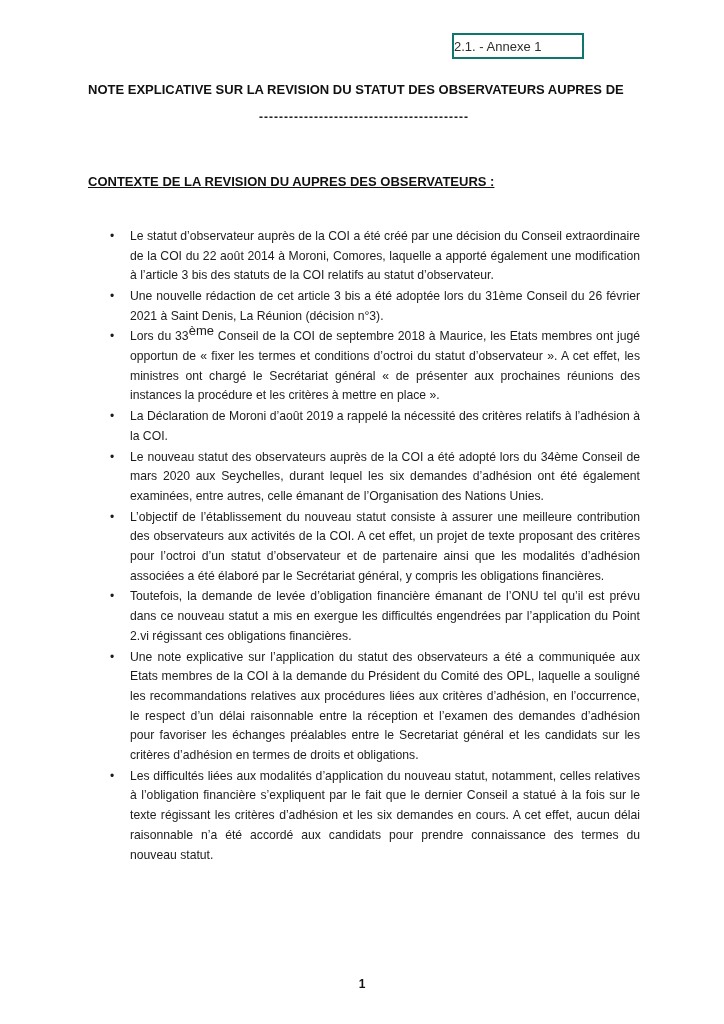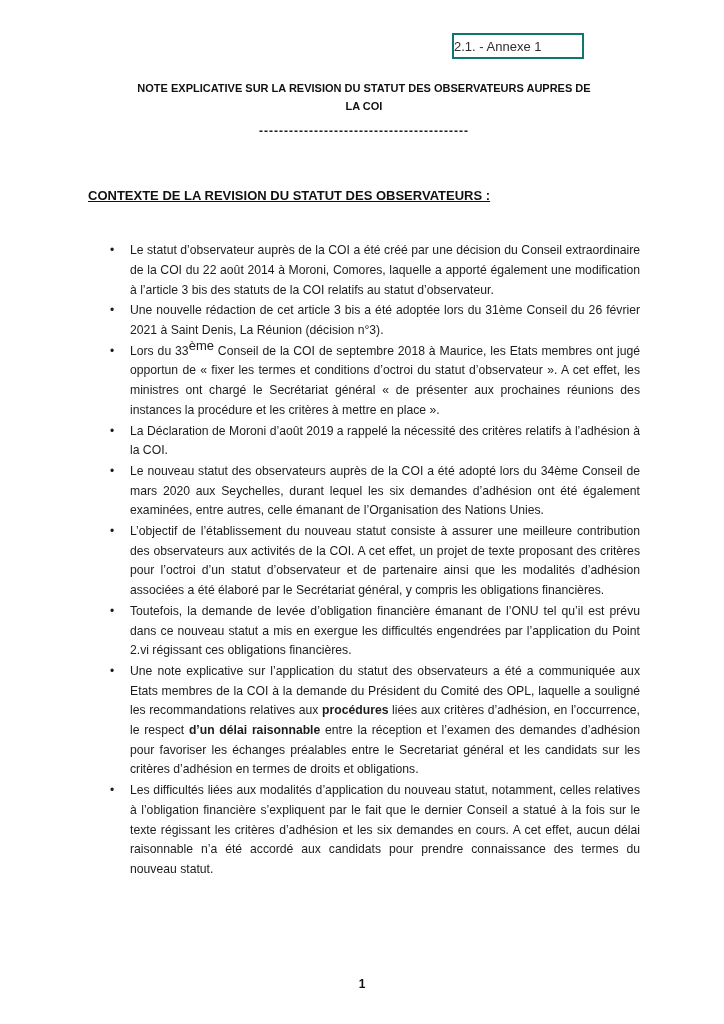--- a/index.html
+++ b/index.html
@@ -26,23 +26,23 @@
     color: #2e2e2e;
     background: #ffffff;
   }
   .content {
     position: absolute;
     top: 80px;
     left: 88px;
     width: 552px;
   }
   .doc-title {
-    text-align: center;
+    text-align: left;
     font-weight: bold;
-    font-size: 11px;
+    font-size: 13px;
     line-height: 1.6;
     color: #111111;
   }
   .divider {
     text-align: center;
     font-weight: bold;
     font-size: 12px;
     letter-spacing: 1px;
     margin-top: 9px;
     color: #222222;
@@ -67,21 +67,21 @@
     padding-left: 22px;
     font-size: 12px;
     line-height: 19.7px;
   }
   .bullet-text {
     flex: 1;
     font-size: 12.2px;
     line-height: 19.7px;
     text-align: justify;
   }
-  .bullet-text .b { font-weight: bold; }
+  .bullet-text .b { font-weight: normal; }
   .bullet-text .sup {
     vertical-align: super;
     font-size: 13px;
     line-height: 0;
   }
   .page-number {
     position: absolute;
     top: 977px;
     left: 0;
     width: 724px;
@@ -97,26 +97,25 @@
 <div class="page">
 
   <div class="annex-box">
     <span>2.1. - Annexe 1</span>
   </div>
 
   <div class="content">
 
     <div class="doc-title">
       <div>NOTE EXPLICATIVE SUR LA REVISION DU STATUT DES OBSERVATEURS AUPRES DE</div>
-      <div>LA COI</div>
     </div>
 
     <div class="divider">------------------------------------------</div>
 
-    <div class="section-heading">CONTEXTE DE LA REVISION DU STATUT DES OBSERVATEURS :</div>
+    <div class="section-heading">CONTEXTE DE LA REVISION DU AUPRES DES OBSERVATEURS :</div>
 
     <div class="bullet-list" id="bullet-list">
         <div class="bullet-row">
           <div class="bullet-marker">•</div>
           <div class="bullet-text"><span>Le statut d’observateur auprès de la COI a été créé par une décision du Conseil extraordinaire de la COI du 22 août 2014 à Moroni, Comores, laquelle a apporté également une modification à l’article 3 bis des statuts de la COI relatifs au statut d’observateur.</span></div>
         </div>
         <div class="bullet-row">
           <div class="bullet-marker">•</div>
           <div class="bullet-text"><span>Une nouvelle rédaction de cet article 3 bis a été adoptée lors du 31ème Conseil du 26 février 2021 à Saint Denis, La Réunion (décision n°3).</span></div>
         </div>

